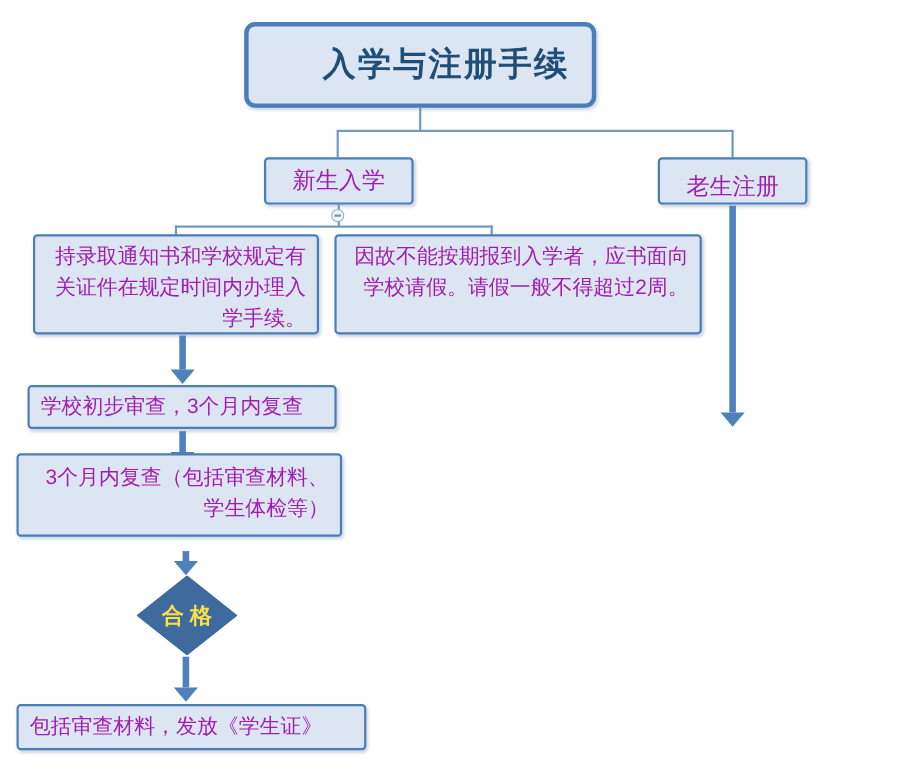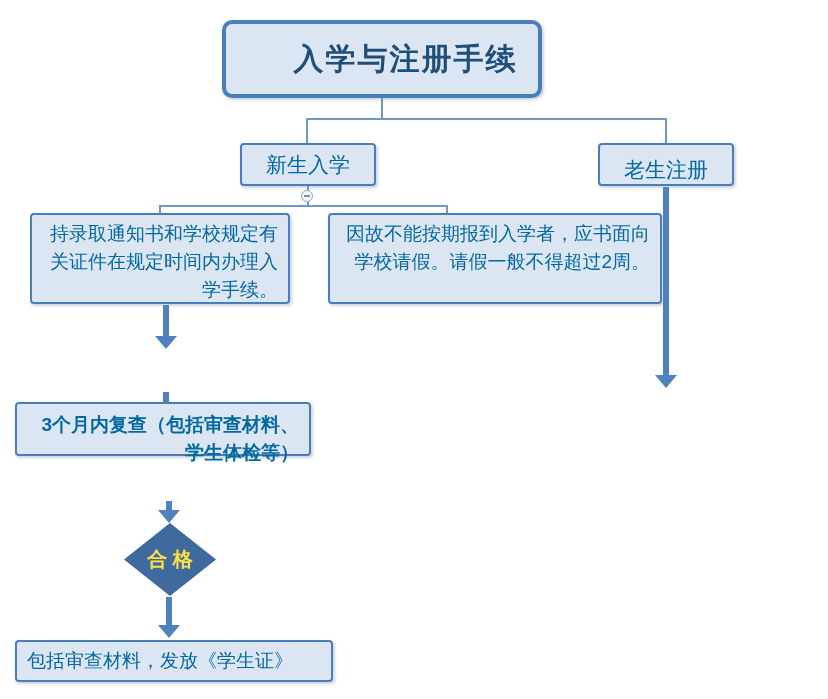--- a/index.html
+++ b/index.html
@@ -13,21 +13,21 @@
     height: 699px;
     background: #ffffff;
     overflow: hidden;
   }
   .node {
     position: absolute;
     box-sizing: border-box;
     background: var(--fill, #dce6f2);
     border: 2px solid var(--border, #4a7ebb);
     border-radius: 4px;
-    color: #0369a1;
+    color: #a21caf;
     font-size: 19px;
     line-height: 28px;
     box-shadow: 1.5px 2px 3px rgba(110, 135, 170, 0.35);
   }
   .node.center {
     display: flex;
     align-items: center;
     justify-content: center;
     text-align: center;
   }
@@ -119,36 +119,39 @@
 
   <div class="line" style="left:307px; top:186px; width:2px; height:20px;"></div>
   <div id="collapse-icon"></div>
   <div class="line" style="left:159px; top:205px; width:289px; height:2px;"></div>
   <div class="line" style="left:159px; top:205px; width:2px; height:9px;"></div>
   <div class="line" style="left:446px; top:205px; width:2px; height:9px;"></div>
 
   <div class="node textblock" style="left:30px; top:213px; width:260px; height:91px;">
     <span>持录取通知书和学校规定有关证件在规定时间内办理入学手续。</span>
   </div>
-  <div class="node textblock" style="left:304px; top:213px; width:334px; height:91px;margin-left:24px;">
+  <div class="node textblock" style="left:304px; top:213px; width:334px; height:91px;">
     <span>因故不能按期报到入学者，应书面向学校请假。请假一般不得超过2周。</span>
   </div>
 
   <div class="arrow" style="left:155px; top:305px; height:44px;">
     <div class="shaft"></div>
     <div class="head"></div>
   </div>
 
+  <div class="node oneline" style="left:25px; top:350px; width:281px; height:40px;">
+    <span>学校初步审查，3个月内复查</span>
+  </div>
 
   <div class="arrow" style="left:155px; top:392px; height:32px;">
     <div class="shaft"></div>
     <div class="head"></div>
   </div>
 
-  <div class="node textblock" style="left:15px; top:402px; width:296px; height:54px; padding-top:7px;font-weight:bold;">
+  <div class="node textblock" style="left:15px; top:412px; width:296px; height:76px; padding-top:7px;">
     <span>3个月内复查（包括审查材料、学生体检等）</span>
   </div>
 
   <div class="arrow" style="left:158px; top:501px; height:22px;">
     <div class="shaft"></div>
     <div class="head"></div>
   </div>
 
   <div id="diamond-qualified">
     <span>合 格</span>

